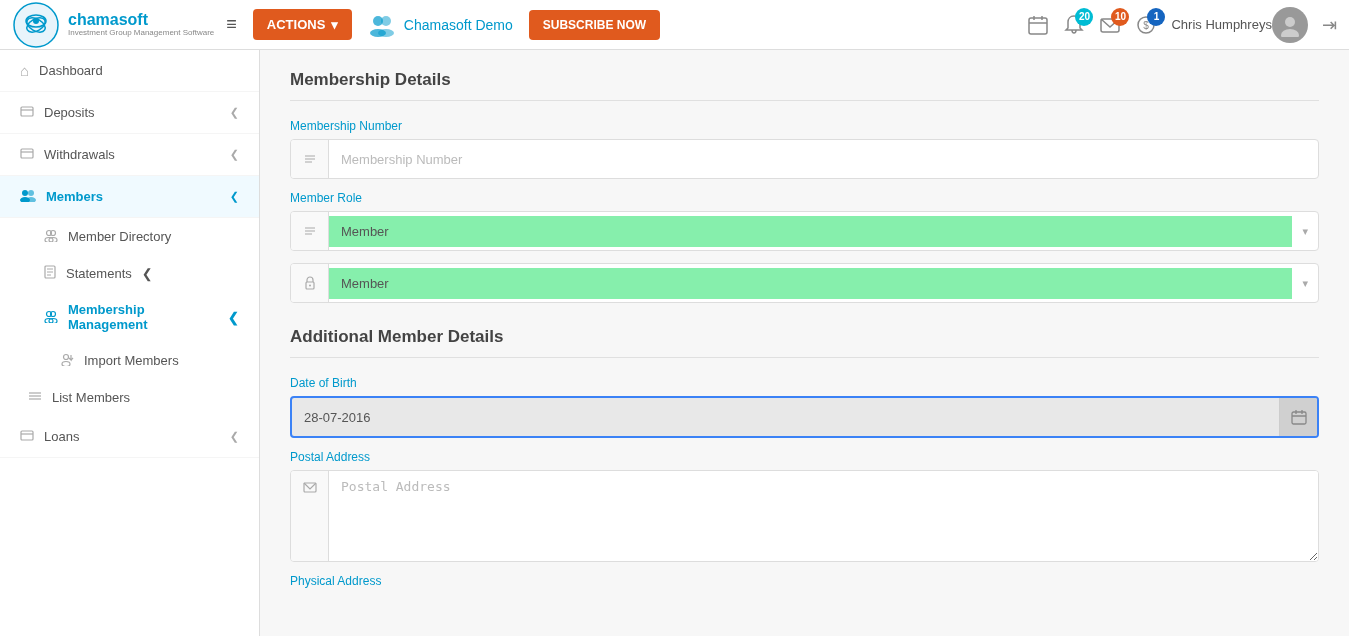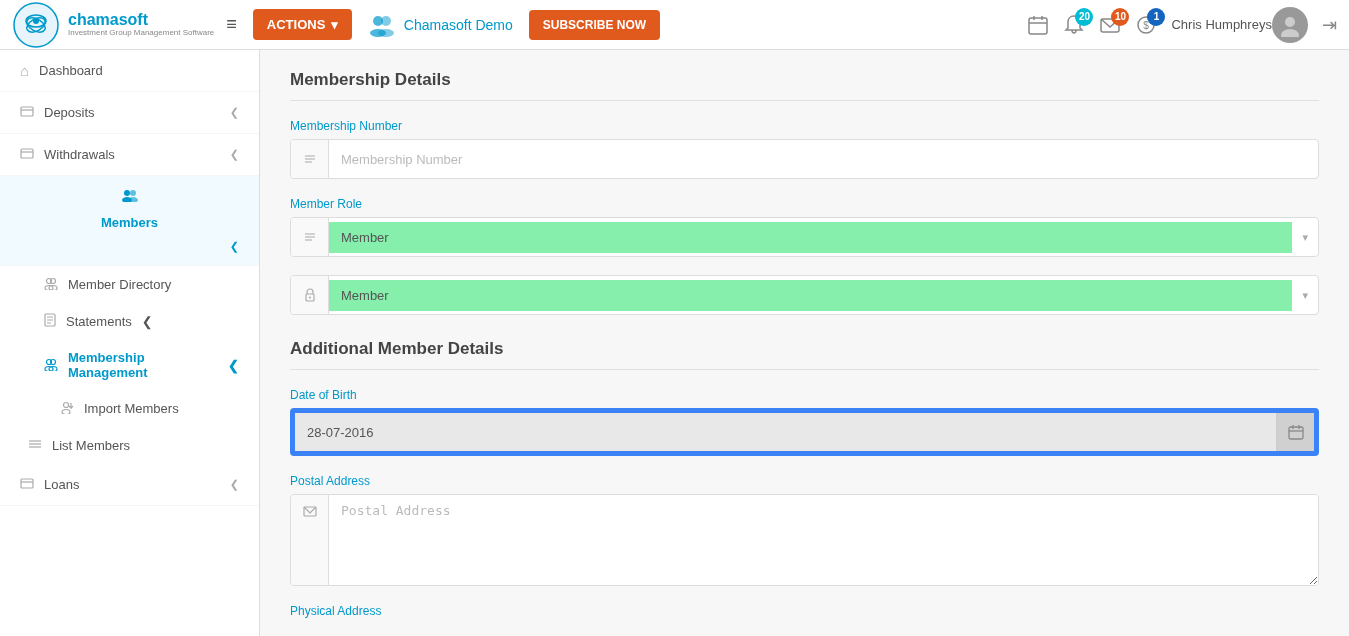--- a/index.html
+++ b/index.html
@@ -157,41 +157,41 @@
       display: flex;
       align-items: center;
       padding: 10px 20px 10px 44px;
       color: #555;
       cursor: pointer;
       font-size: 13px;
       gap: 10px;
     }
     .sidebar-subitem.active { color: #0099cc; }
     .sidebar-icon { font-size: 15px; color: #aaa; }
-    .sidebar-item.members-active { color: #0099cc; background: #f0faff; flex-direction: column; }
+    .sidebar-item.members-active { color: #0099cc; background: #f0faff; }
 
     
     .main-content {
       flex: 1;
       overflow-y: auto;
       padding: 20px 30px;
       background: #f7f7f7;
     }
 
     .section-title {
       font-size: 17px;
       color: #444;
       font-weight: 600;
       margin-bottom: 18px;
       padding-bottom: 10px;
       border-bottom: 1px solid #e0e0e0;
     }
 
     .form-group {
-      margin-bottom: 18px;
+      margin-bottom: 12px;
     }
     .form-label {
       display: block;
       font-size: 12px;
       color: #0099cc;
       margin-bottom: 6px;
       font-weight: 500;
     }
     .input-with-icon {
       display: flex;
@@ -235,21 +235,21 @@
       cursor: pointer;
     }
     .select-arrow {
       padding: 0 10px;
       color: #aaa;
       font-size: 11px;
     }
     .date-with-icon {
       display: flex;
       align-items: center;
-      border: 5px solid #3b82f6;
+      border: 2px solid #3b82f6;
       border-radius: 4px;
       background: #e8e8e8;
       overflow: hidden;
     }
     .date-value {
       flex: 1;
       padding: 9px 12px;
       font-size: 13px;
       color: #555;
       background: #e8e8e8;

